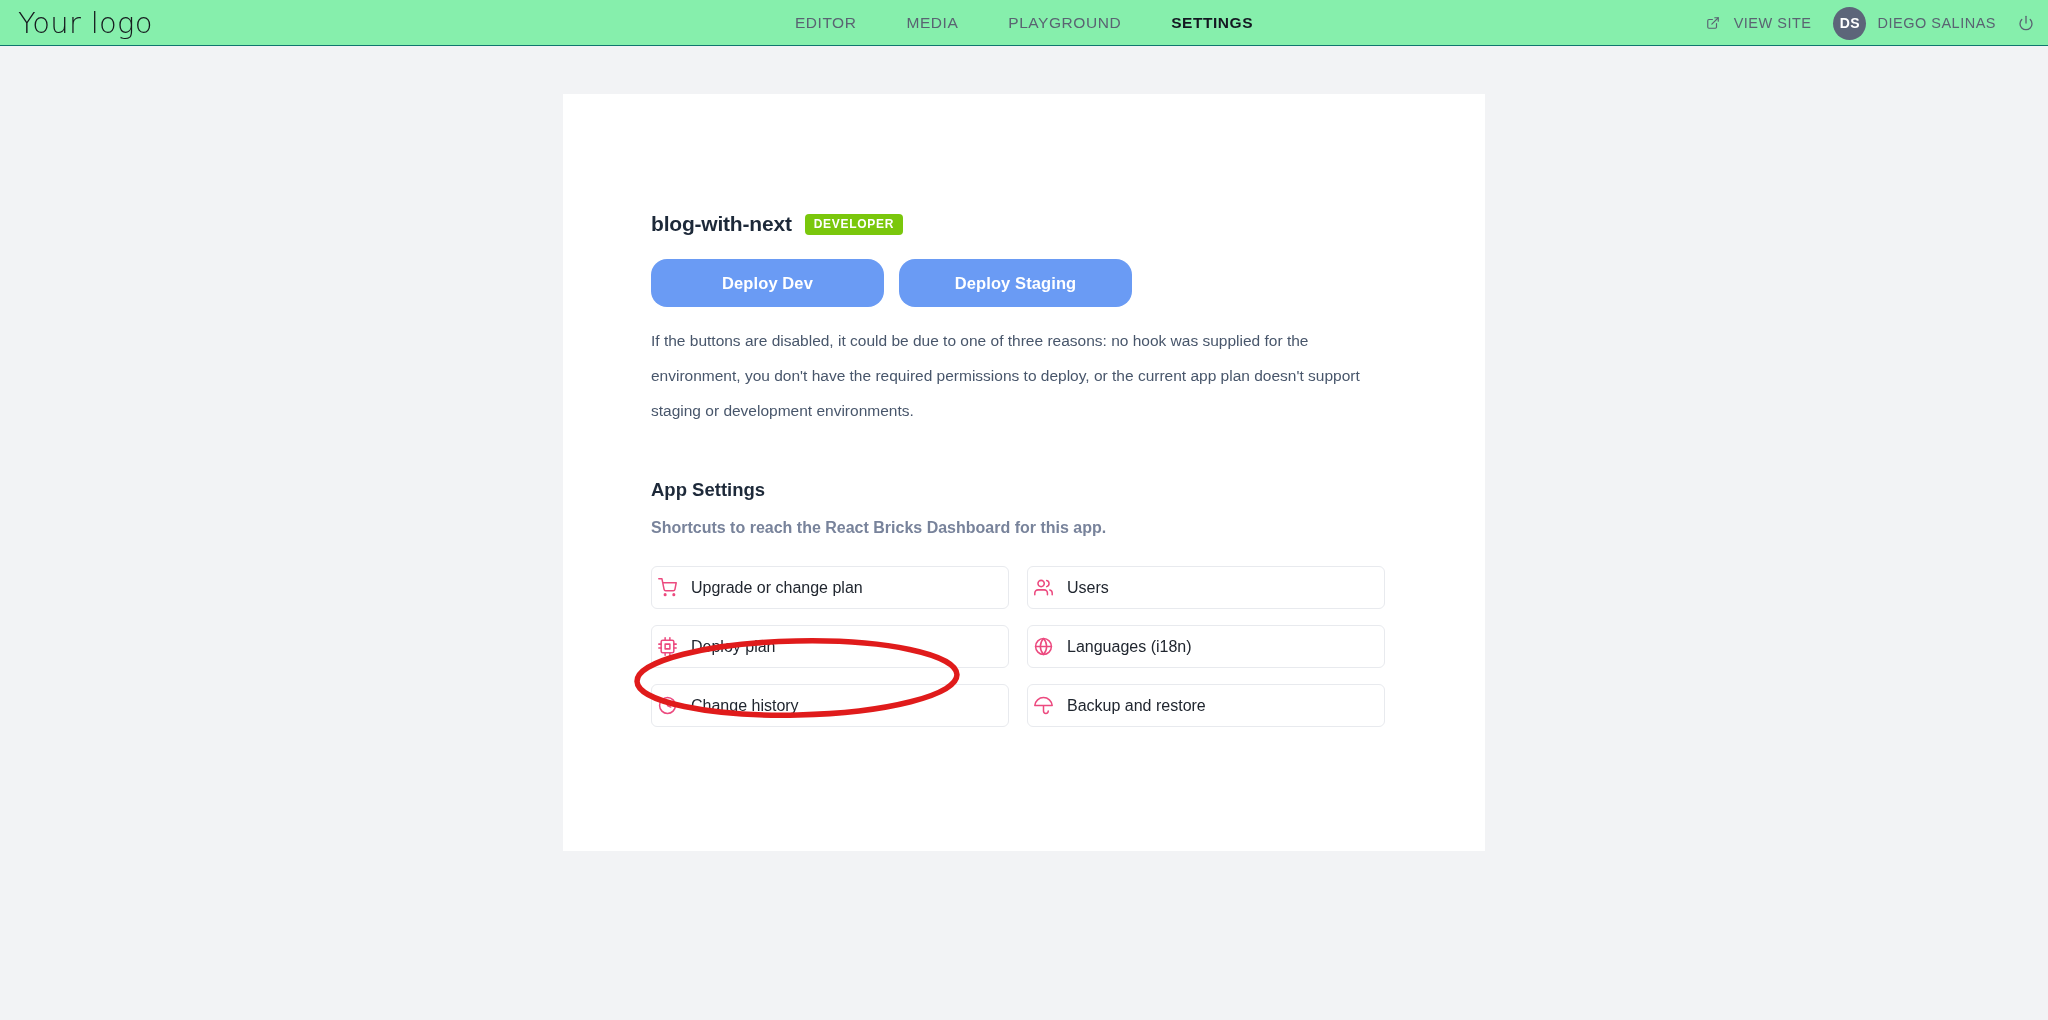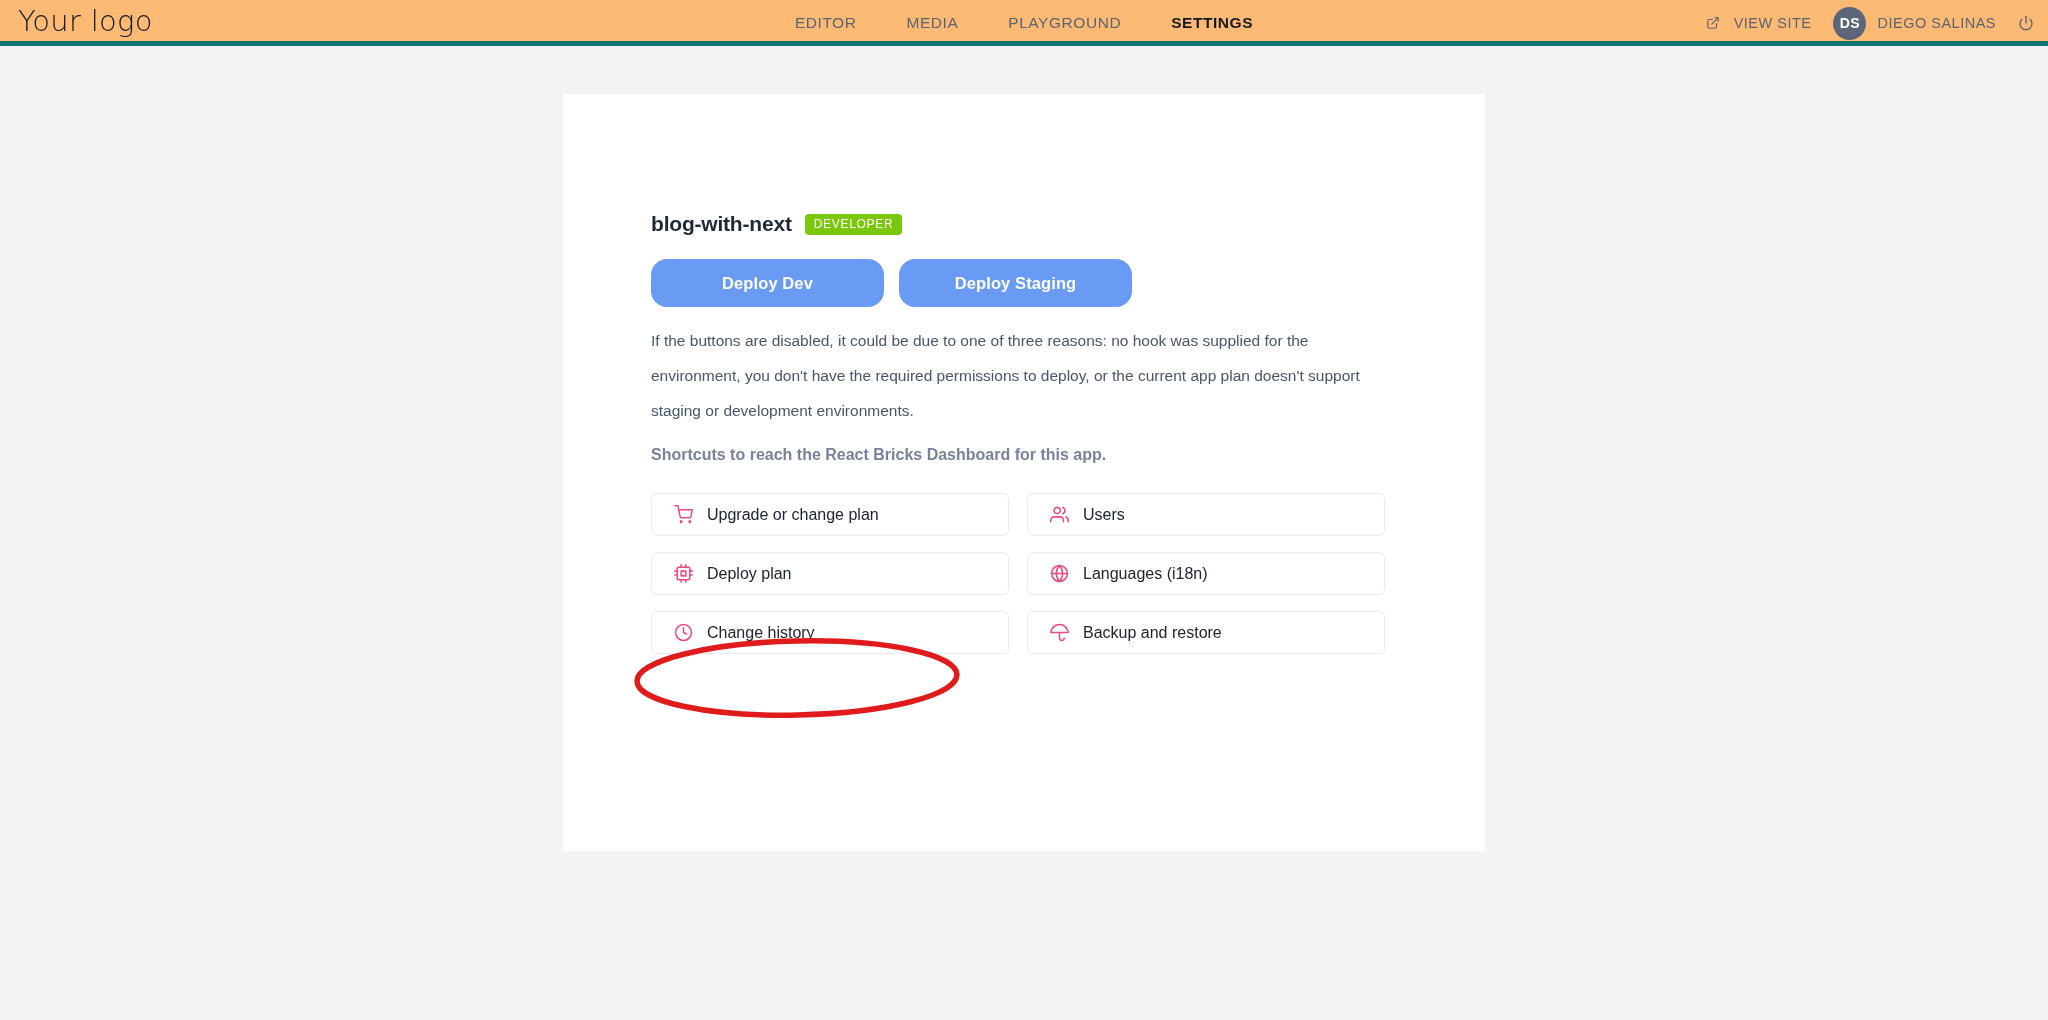--- a/index.html
+++ b/index.html
@@ -11,22 +11,22 @@
     font-family: "Liberation Sans", sans-serif;
     -webkit-font-smoothing: antialiased;
     overflow: hidden;
   }
 
   
   #topbar {
     position: relative;
     width: 2048px;
     height: 46px;
-    background: #fdba74;
-    border-bottom: 5px solid #0f766e;
+    background: #86efac;
+    border-bottom: 1px solid #0f766e;
     display: flex;
     align-items: center;
   }
 
   #logo {
     position: absolute;
     left: 18px;
     top: 50%;
     transform: translateY(-50%);
     font-family: "DejaVu Sans", sans-serif;
@@ -137,21 +137,21 @@
     font-size: 21px;
     font-weight: 700;
     color: #1d2939;
     letter-spacing: -0.2px;
     white-space: nowrap;
   }
   #planbadge {
     background: #7ac70c;
     color: #ffffff;
     font-size: 12px;
-    font-weight: 400;
+    font-weight: 700;
     letter-spacing: 0.7px;
     padding: 3px 9px 4px 9px;
     border-radius: 4px;
     white-space: nowrap;
   }
 
   
   #deployrow {
     margin-top: 21px;
     display: flex;
@@ -205,21 +205,21 @@
     column-gap: 18px;
     row-gap: 16px;
   }
   .card {
     height: 43px;
     background: #ffffff;
     border: 1px solid #e8eaee;
     border-radius: 6px;
     display: flex;
     align-items: center;
-    padding-left: 21px;
+    padding-left: 5px;
     gap: 14px;
     cursor: pointer;
   }
   .card .lbl {
     font-size: 16px;
     color: #20262f;
     white-space: nowrap;
   }
   .cardicon { display: flex; align-items: center; justify-content: center; width: 20px; height: 20px; }
 
@@ -285,20 +285,21 @@
         <span id="planbadge">DEVELOPER</span>
       </div>
 
       <div id="deployrow">
         <button class="deploybtn dev">Deploy Dev</button>
         <button class="deploybtn staging">Deploy Staging</button>
       </div>
 
       <p id="hint">If the buttons are disabled, it could be due to one of three reasons: no hook was supplied for the environment, you don't have the required permissions to deploy, or the current app plan doesn't support staging or development environments.</p>
 
+      <h2 id="settingsTitle">App Settings</h2>
       <p id="settingsSub">Shortcuts to reach the React Bricks Dashboard for this app.</p>
 
       <div id="grid">
 
         <div class="card">
           <span class="cardicon">
             <svg width="19" height="19" viewBox="0 0 24 24" fill="none" stroke="#ec4a7f" stroke-width="1.9" stroke-linecap="round" stroke-linejoin="round">
               <circle cx="9" cy="21" r="1"></circle>
               <circle cx="20" cy="21" r="1"></circle>
               <path d="M1 1h4l2.68 13.39a2 2 0 0 0 2 1.61h9.72a2 2 0 0 0 2-1.61L23 6H6"></path>

